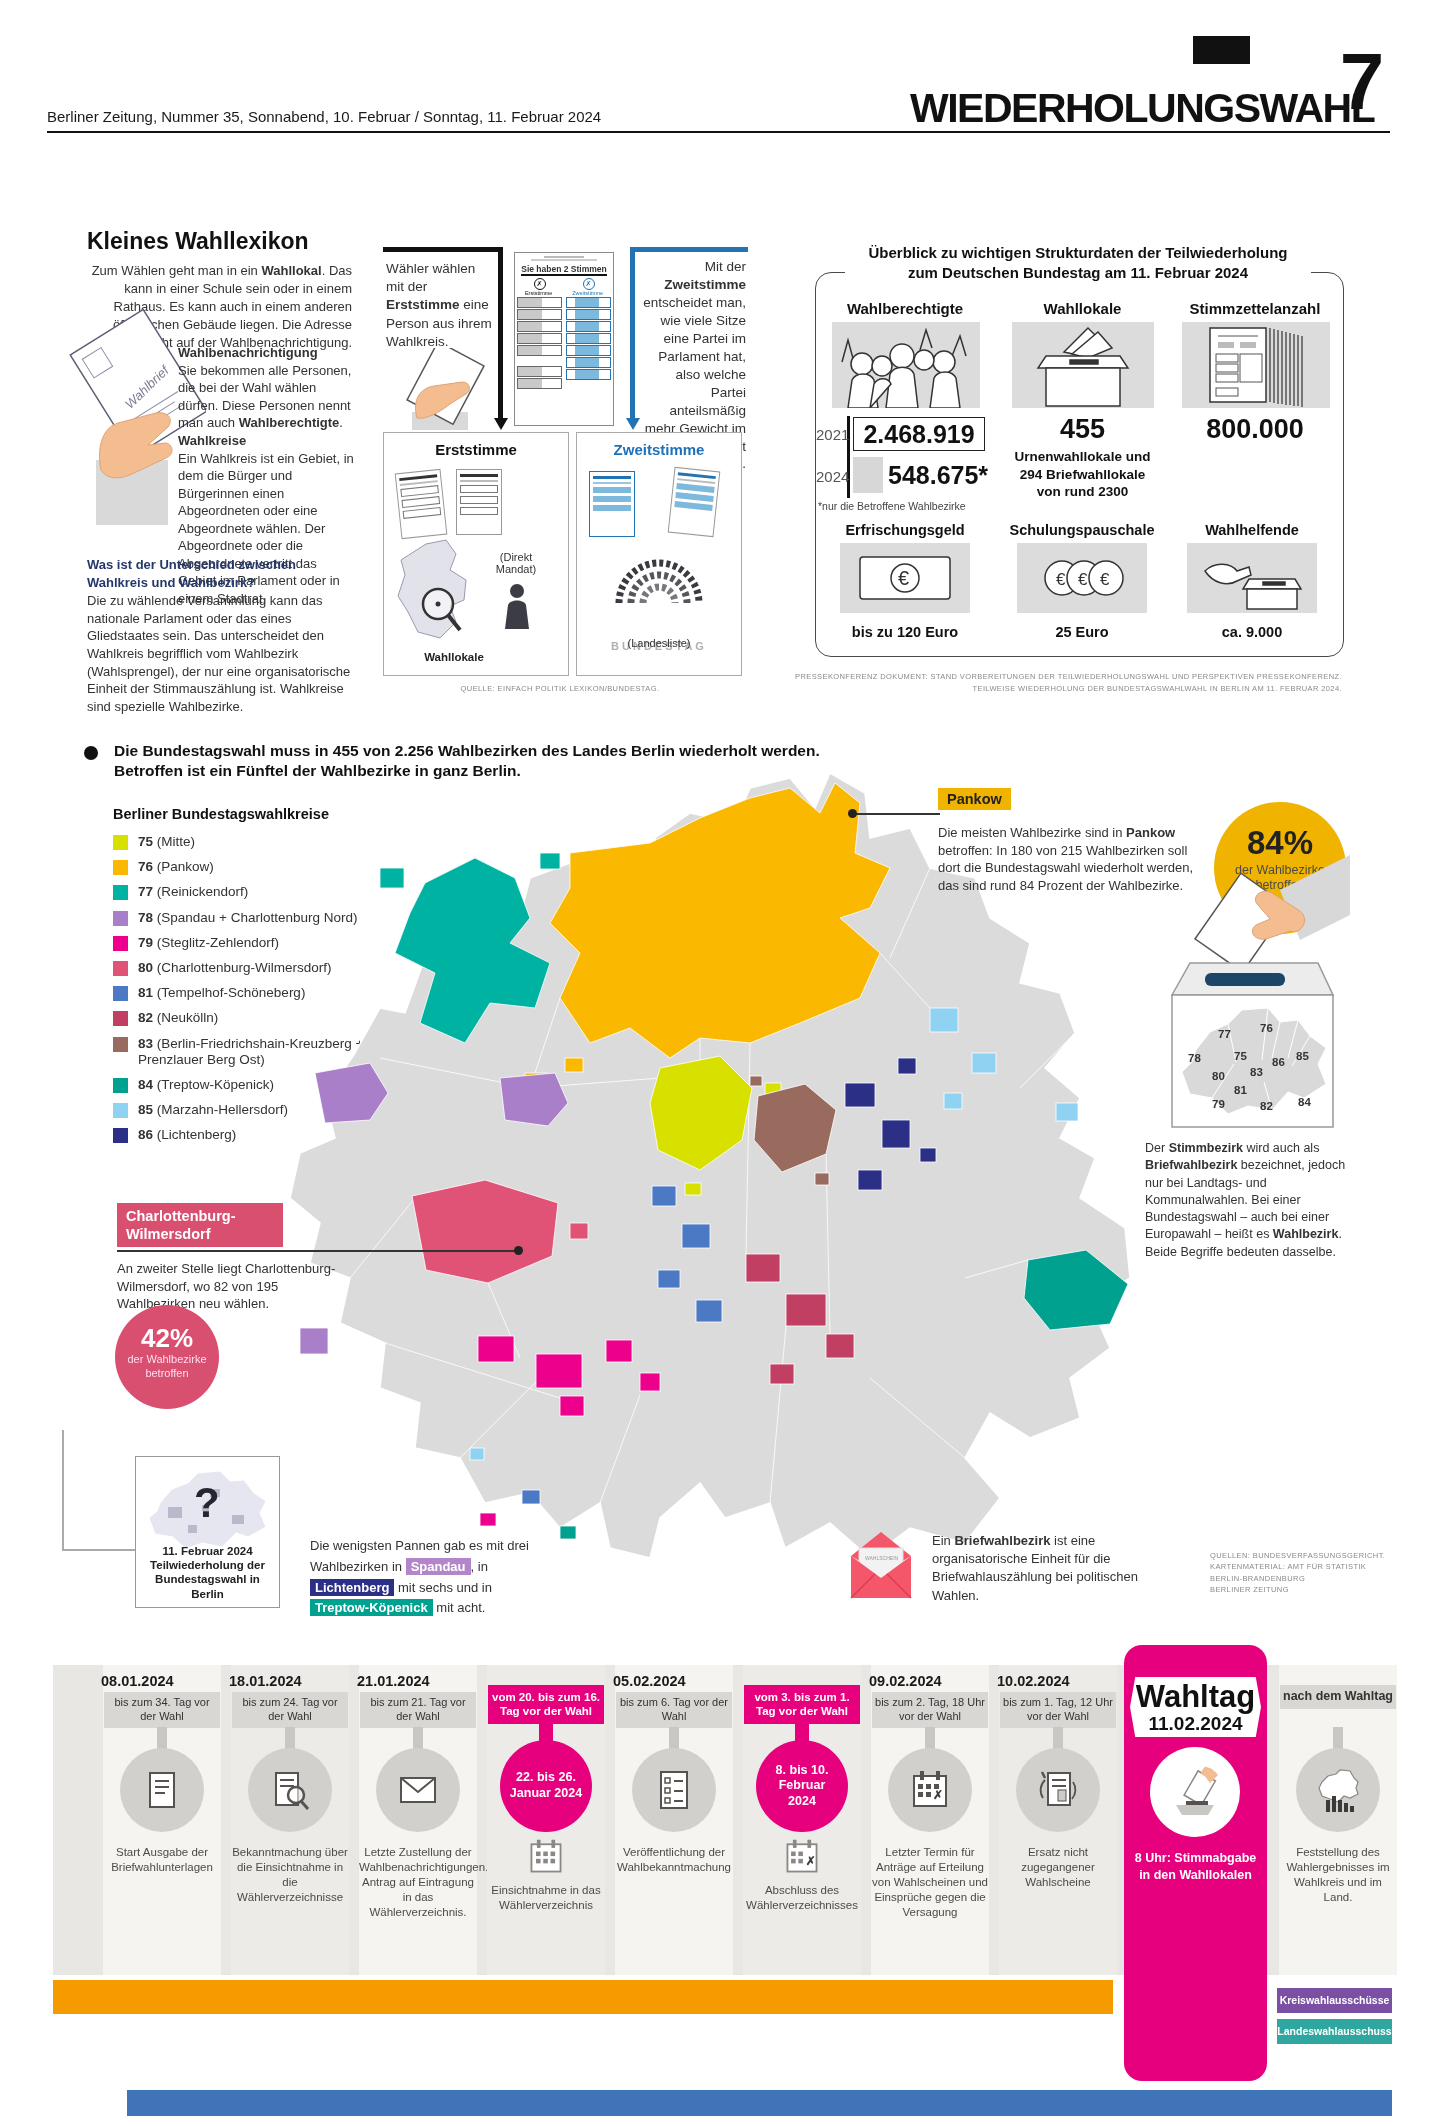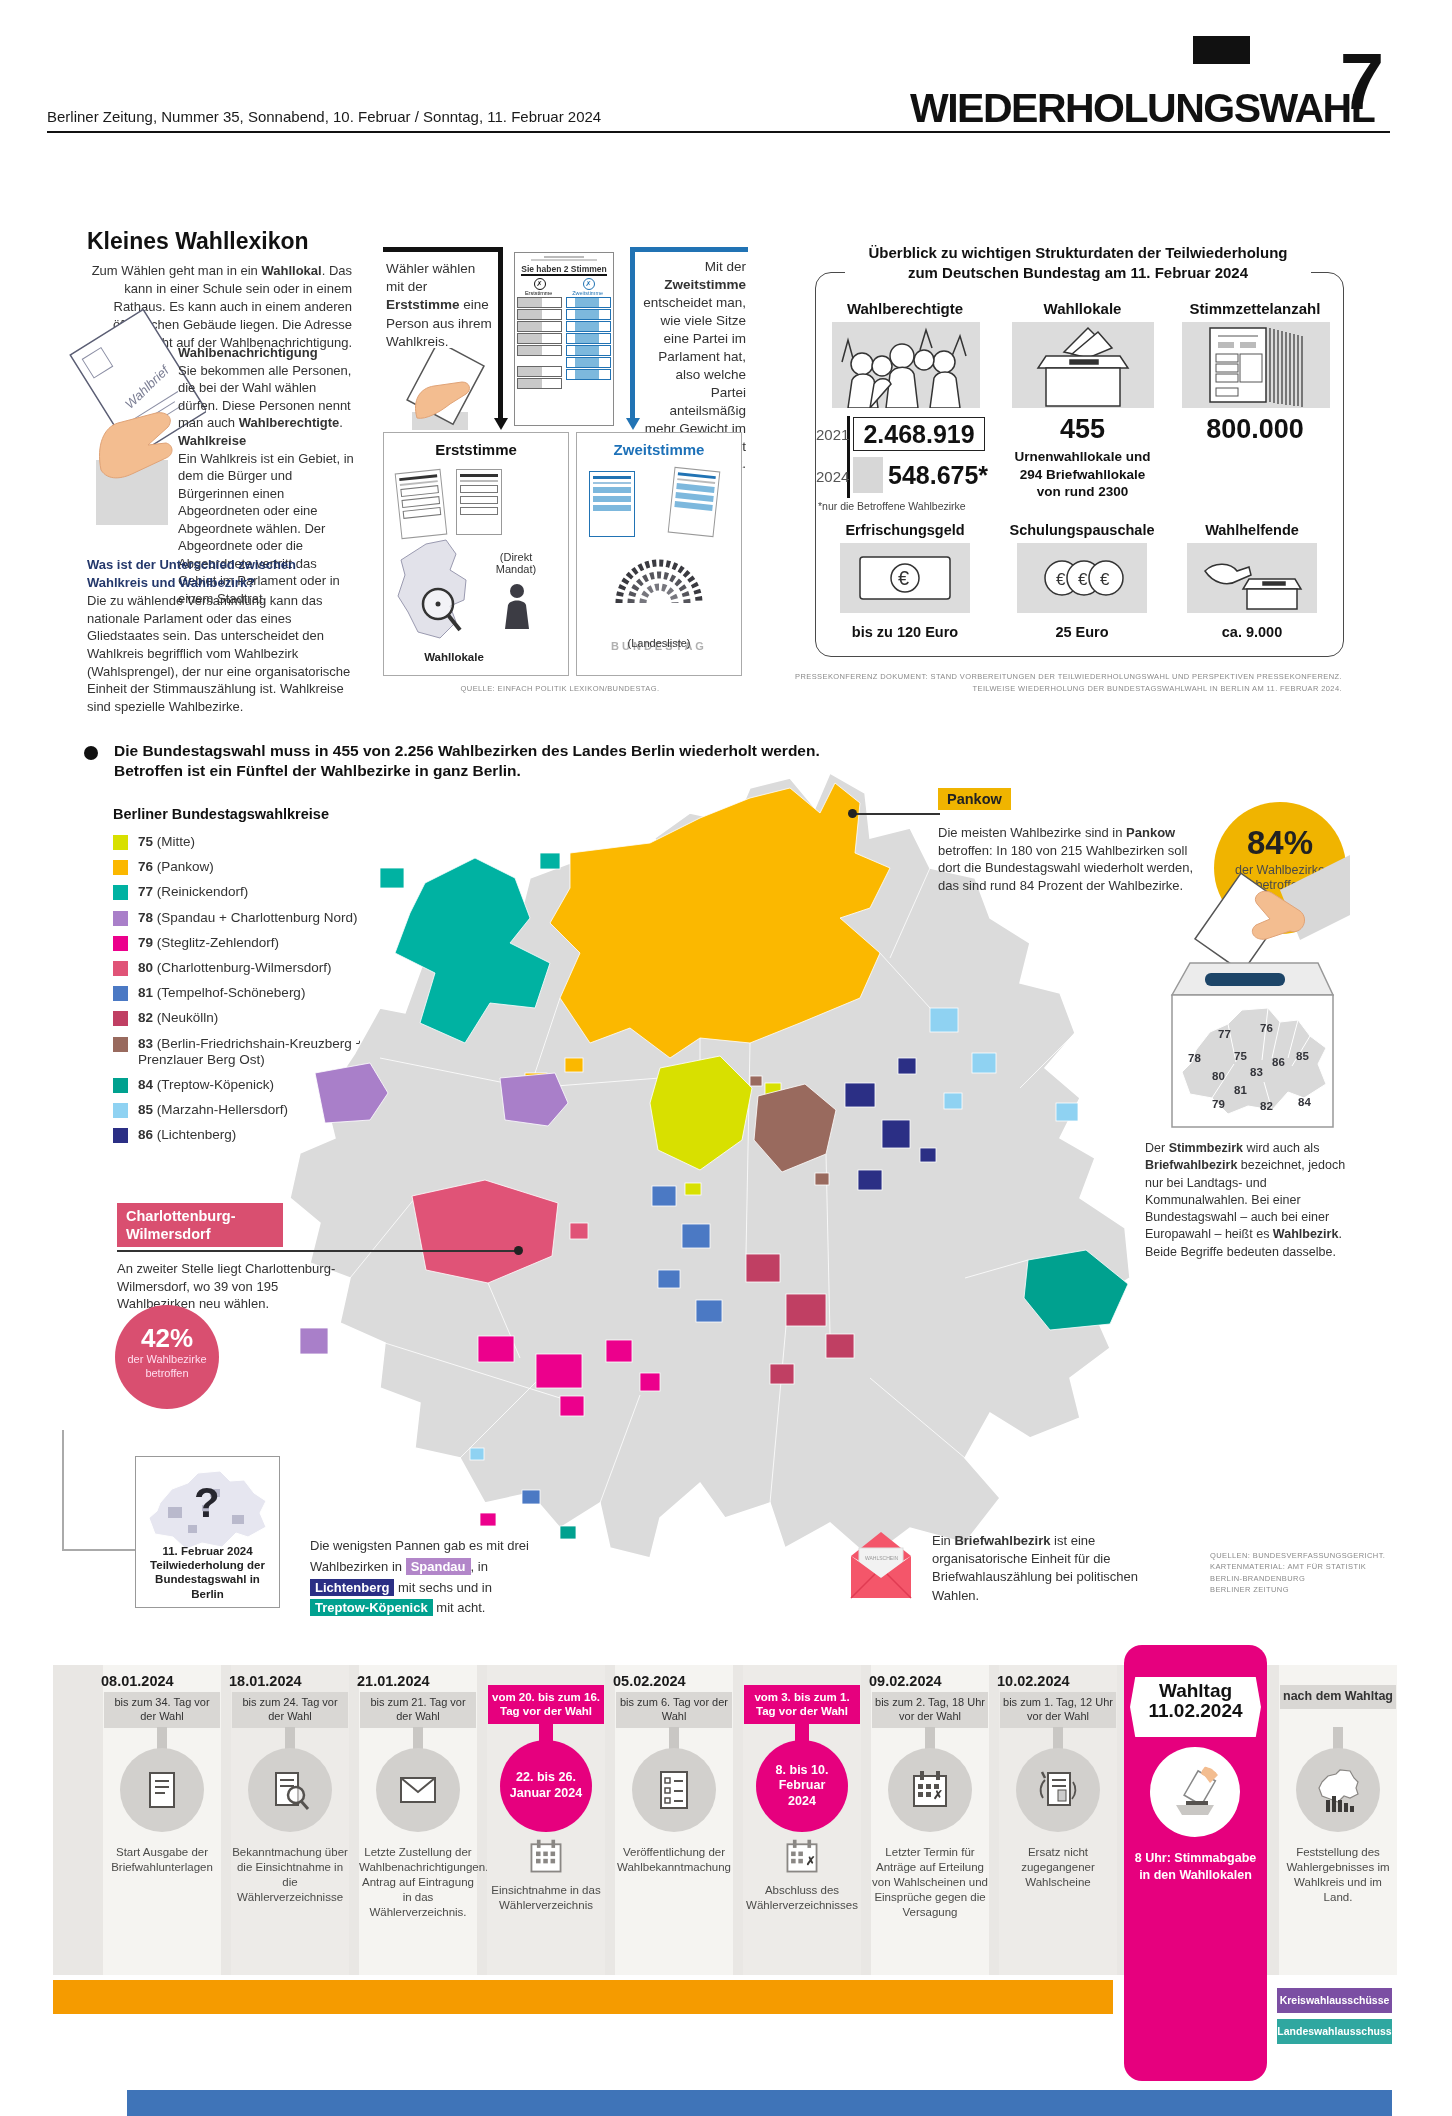--- a/index.html
+++ b/index.html
@@ -459,21 +459,21 @@
     <span class="mm-num" style="left:58px;top:82px;">81</span>
     <span class="mm-num" style="left:36px;top:96px;">79</span>
     <span class="mm-num" style="left:84px;top:98px;">82</span>
     <span class="mm-num" style="left:122px;top:94px;">84</span>
   </div>
   <div class="abs" style="left:1145px;top:1140px;width:214px;font-size:12.5px;line-height:1.38;"><span>Der </span><span class="b">Stimmbezirk</span><span> wird auch als </span><span class="b">Briefwahlbezirk</span><span> bezeichnet, jedoch nur bei Landtags- und Kommunalwahlen. Bei einer Bundestagswahl – auch bei einer Europawahl – heißt es </span><span class="b">Wahlbezirk</span><span>. Beide Begriffe bedeuten dasselbe.</span></div>
 
   <div class="abs" style="left:117px;top:1250px;width:402px;height:1.5px;background:#333;"></div>
   <div class="abs" style="left:514px;top:1246px;width:9px;height:9px;border-radius:50%;background:#222;"></div>
   <div class="abs b" style="left: 117px; top: 1203px; width: 148px; padding: 4px 9px; font-size: 14.5px; color: rgb(255, 255, 255); line-height: 1.25; background-color: rgb(217, 79, 112);">Charlottenburg-Wilmersdorf</div>
-  <div class="abs" style="left:117px;top:1260px;width:238px;font-size:13px;line-height:1.35;">An zweiter Stelle liegt Charlottenburg-Wilmersdorf, wo 39 von 195 Wahlbezirken neu wählen.</div>
+  <div class="abs" style="left:117px;top:1260px;width:238px;font-size:13px;line-height:1.35;">An zweiter Stelle liegt Charlottenburg-Wilmersdorf, wo 82 von 195 Wahlbezirken neu wählen.</div>
   <div class="abs ctr" style="left: 115px; top: 1305px; width: 104px; height: 104px; border-radius: 50%; background-color: rgb(217, 79, 112);">
     <div class="b" style="font-size:26px;color:#fff;margin-top:20px;line-height:1.05;">42%</div>
     <div style="font-size:11px;color:#fde;width:86px;margin:1px auto 0;line-height:1.25;">der Wahlbezirke betroffen</div>
   </div>
 
   <div class="abs" style="left:62px;top:1430px;width:1.5px;height:120px;background:#aaa;"></div>
   <div class="abs" style="left:62px;top:1549px;width:73px;height:1.5px;background:#aaa;"></div>
   <div class="abs" style="left:135px;top:1456px;width:143px;height:150px;background:#fff;border:1px solid #999;">
     <svg style="position:absolute;left:8px;top:10px;" width="127" height="86" viewBox="0 0 127 86">
       <path d="M16,36 L28,22 L44,16 L54,6 L76,4 L86,14 L100,13 L110,26 L122,34 L116,46 L122,60 L104,70 L92,66 L78,80 L58,76 L42,82 L29,70 L11,67 L5,51 L13,44 Z" fill="#e6e6f0" stroke="#fff"></path>
@@ -662,21 +662,21 @@
           <path d="M7,30 A14,14 0 0 1 9,12" fill="none" stroke="#55524f" stroke-width="1.8"></path>
           <path d="M37,14 A14,14 0 0 1 36,31" fill="none" stroke="#55524f" stroke-width="1.8"></path>
           <line x1="6" y1="4" x2="9" y2="10" stroke="#55524f" stroke-width="2.5"></line>
         </svg>
       </div>
     <div class="tcap">Ersatz nicht zugegangener Wahlscheine</div>
   </div>
 
   <div class="abs" style="left: 1124px; top: 1645px; width: 143px; height: 436px; border-radius: 18px; z-index: 3; background-color: rgb(230, 0, 126);">
     <div class="abs ctr b" style="left:6px;top:32px;right:6px;height:60px;background:#fff;clip-path:polygon(4% 0,96% 0,100% 50%,96% 100%,4% 100%,0 50%);">
-      <div style="font-size:19px;color:#111;margin-top:4px;line-height:1.05;">Wahltag</div>
+      <div style="font-size:31px;color:#111;margin-top:4px;line-height:1.05;">Wahltag</div>
       <div style="font-size:19px;color:#111;line-height:1.05;">11.02.2024</div>
     </div>
     <div class="abs" style="left:26px;top:102px;width:90px;height:90px;border-radius:50%;background:#fff;display:flex;align-items:center;justify-content:center;">
       <svg width="54" height="54" viewBox="0 0 54 54">
         <g transform="rotate(30 30 22)">
             <rect x="22" y="8" width="20" height="28" fill="#fff" stroke="#888" stroke-width="1.5"></rect>
           </g>
         <rect x="34" y="4" width="14" height="9" rx="2" fill="#f3bd90" transform="rotate(30 41 8)"></rect>
         <path d="M36,10 C30,6 38,0 44,4 L50,10 L42,18 Z" fill="#f3bd90"></path>
         <polygon points="8,40 46,40 40,50 14,50" fill="#c9c7c4"></polygon>

